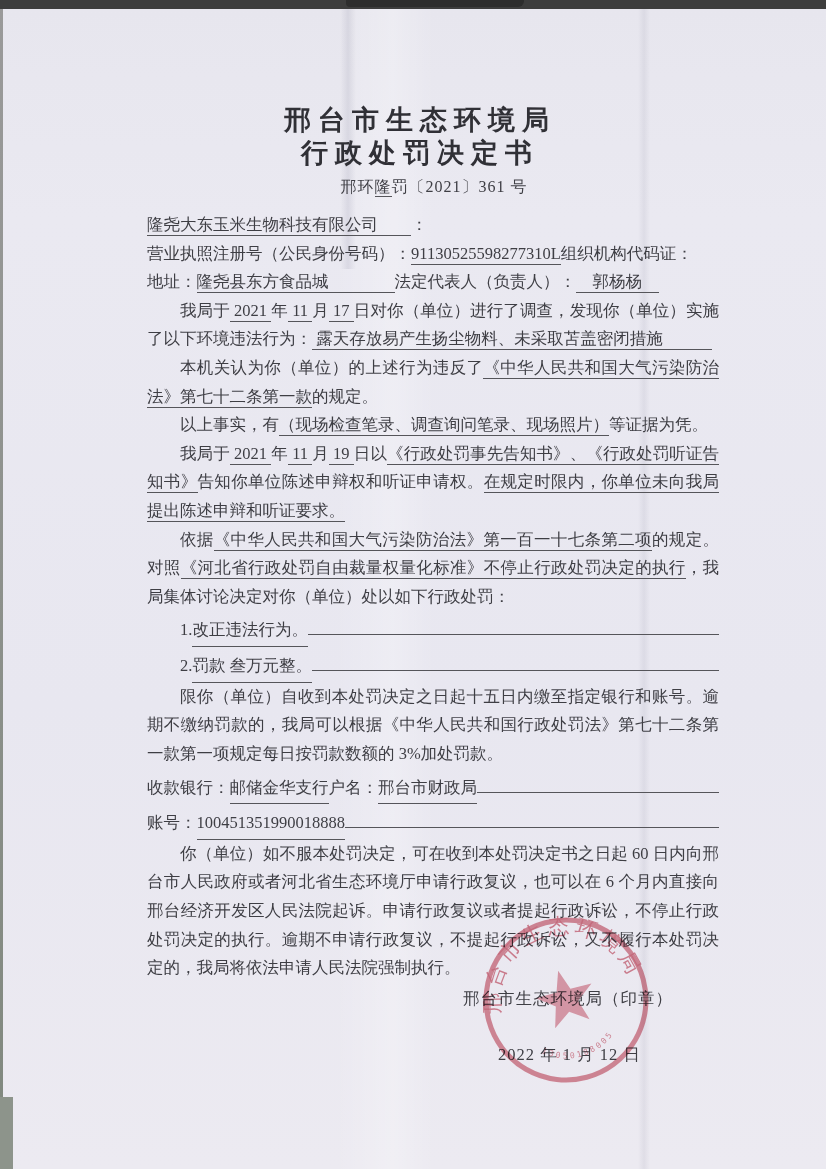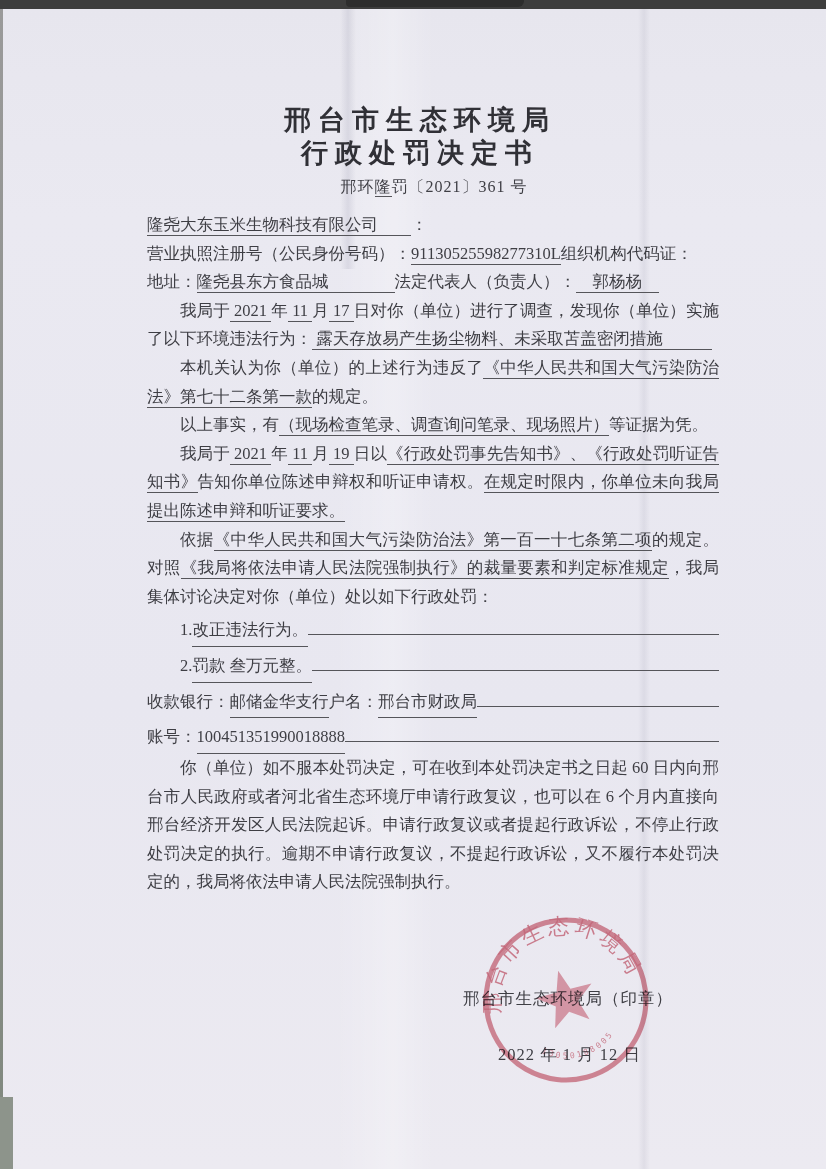--- a/index.html
+++ b/index.html
@@ -68,36 +68,37 @@
       <p class="noindent"><span>地址：</span><span class="u">隆尧县东方食品城　　　　</span><span>法定代表人（负责人）：</span><span class="u">　郭杨杨　</span></p>
 
       <p><span>我局于</span><span class="u"> 2021 </span><span>年</span><span class="u"> 11 </span><span>月</span><span class="u"> 17 </span><span>日对你（单位）进行了调查，发现你（单位）实施了以下环境违法行为：</span><span class="u"> 露天存放易产生扬尘物料、未采取苫盖密闭措施　　　</span></p>
 
       <p><span>本机关认为你（单位）的上述行为违反了</span><span class="u">《中华人民共和国大气污染防治法》第七十二条第一款</span><span>的规定。</span></p>
 
       <p><span>以上事实，有</span><span class="u">（现场检查笔录、调查询问笔录、现场照片）</span><span>等证据为凭。</span></p>
 
       <p><span>我局于</span><span class="u"> 2021 </span><span>年</span><span class="u"> 11 </span><span>月</span><span class="u"> 19 </span><span>日以</span><span class="u">《行政处罚事先告知书》、《行政处罚听证告知书》</span><span>告知你单位陈述申辩权和听证申请权。</span><span class="u">在规定时限内，你单位未向我局提出陈述申辩和听证要求。</span></p>
 
-      <p><span>依据</span><span class="u">《中华人民共和国大气污染防治法》第一百一十七条第二项</span><span>的规定。对照</span><span class="u">《我局将依法申请人民法院强制执行》的裁量要素和判定标准规定</span><span>，我局集体讨论决定对你（单位）处以如下行政处罚：</span></p>
+      <p><span>依据</span><span class="u">《中华人民共和国大气污染防治法》第一百一十七条第二项</span><span>的规定。对照</span><span class="u">《河北省行政处罚自由裁量权量化标准》不停止行政处罚决定的执行</span><span>，我局集体讨论决定对你（单位）处以如下行政处罚：</span></p>
 
       <div class="flex-line">
           <span class="indent2"></span>
           <span>1.</span>
           <span class="u">改正违法行为。</span>
           <span class="fill"></span>
         </div>
 
       <div class="flex-line">
           <span class="indent2"></span>
           <span>2.</span>
           <span class="u">罚款 叁万元整。</span>
           <span class="fill"></span>
         </div>
 
+      <p>限你（单位）自收到本处罚决定之日起十五日内缴至指定银行和账号。逾期不缴纳罚款的，我局可以根据《中华人民共和国行政处罚法》第七十二条第一款第一项规定每日按罚款数额的 3%加处罚款。</p>
 
       <div class="flex-line">
           <span>收款银行：</span>
           <span class="u">邮储金华支行</span>
           <span>户名：</span>
           <span class="u">邢台市财政局</span>
           <span class="fill"></span>
         </div>
 
       <div class="flex-line">

